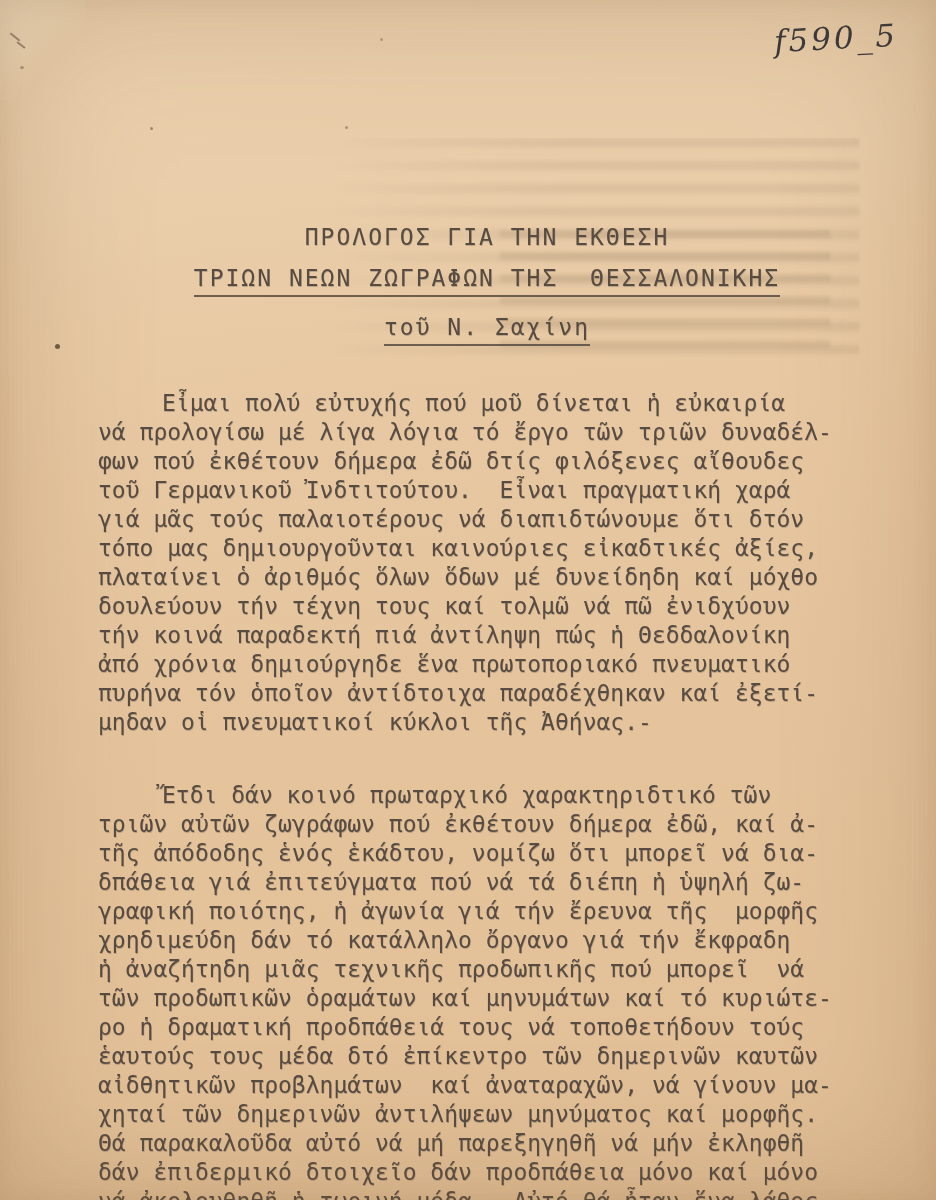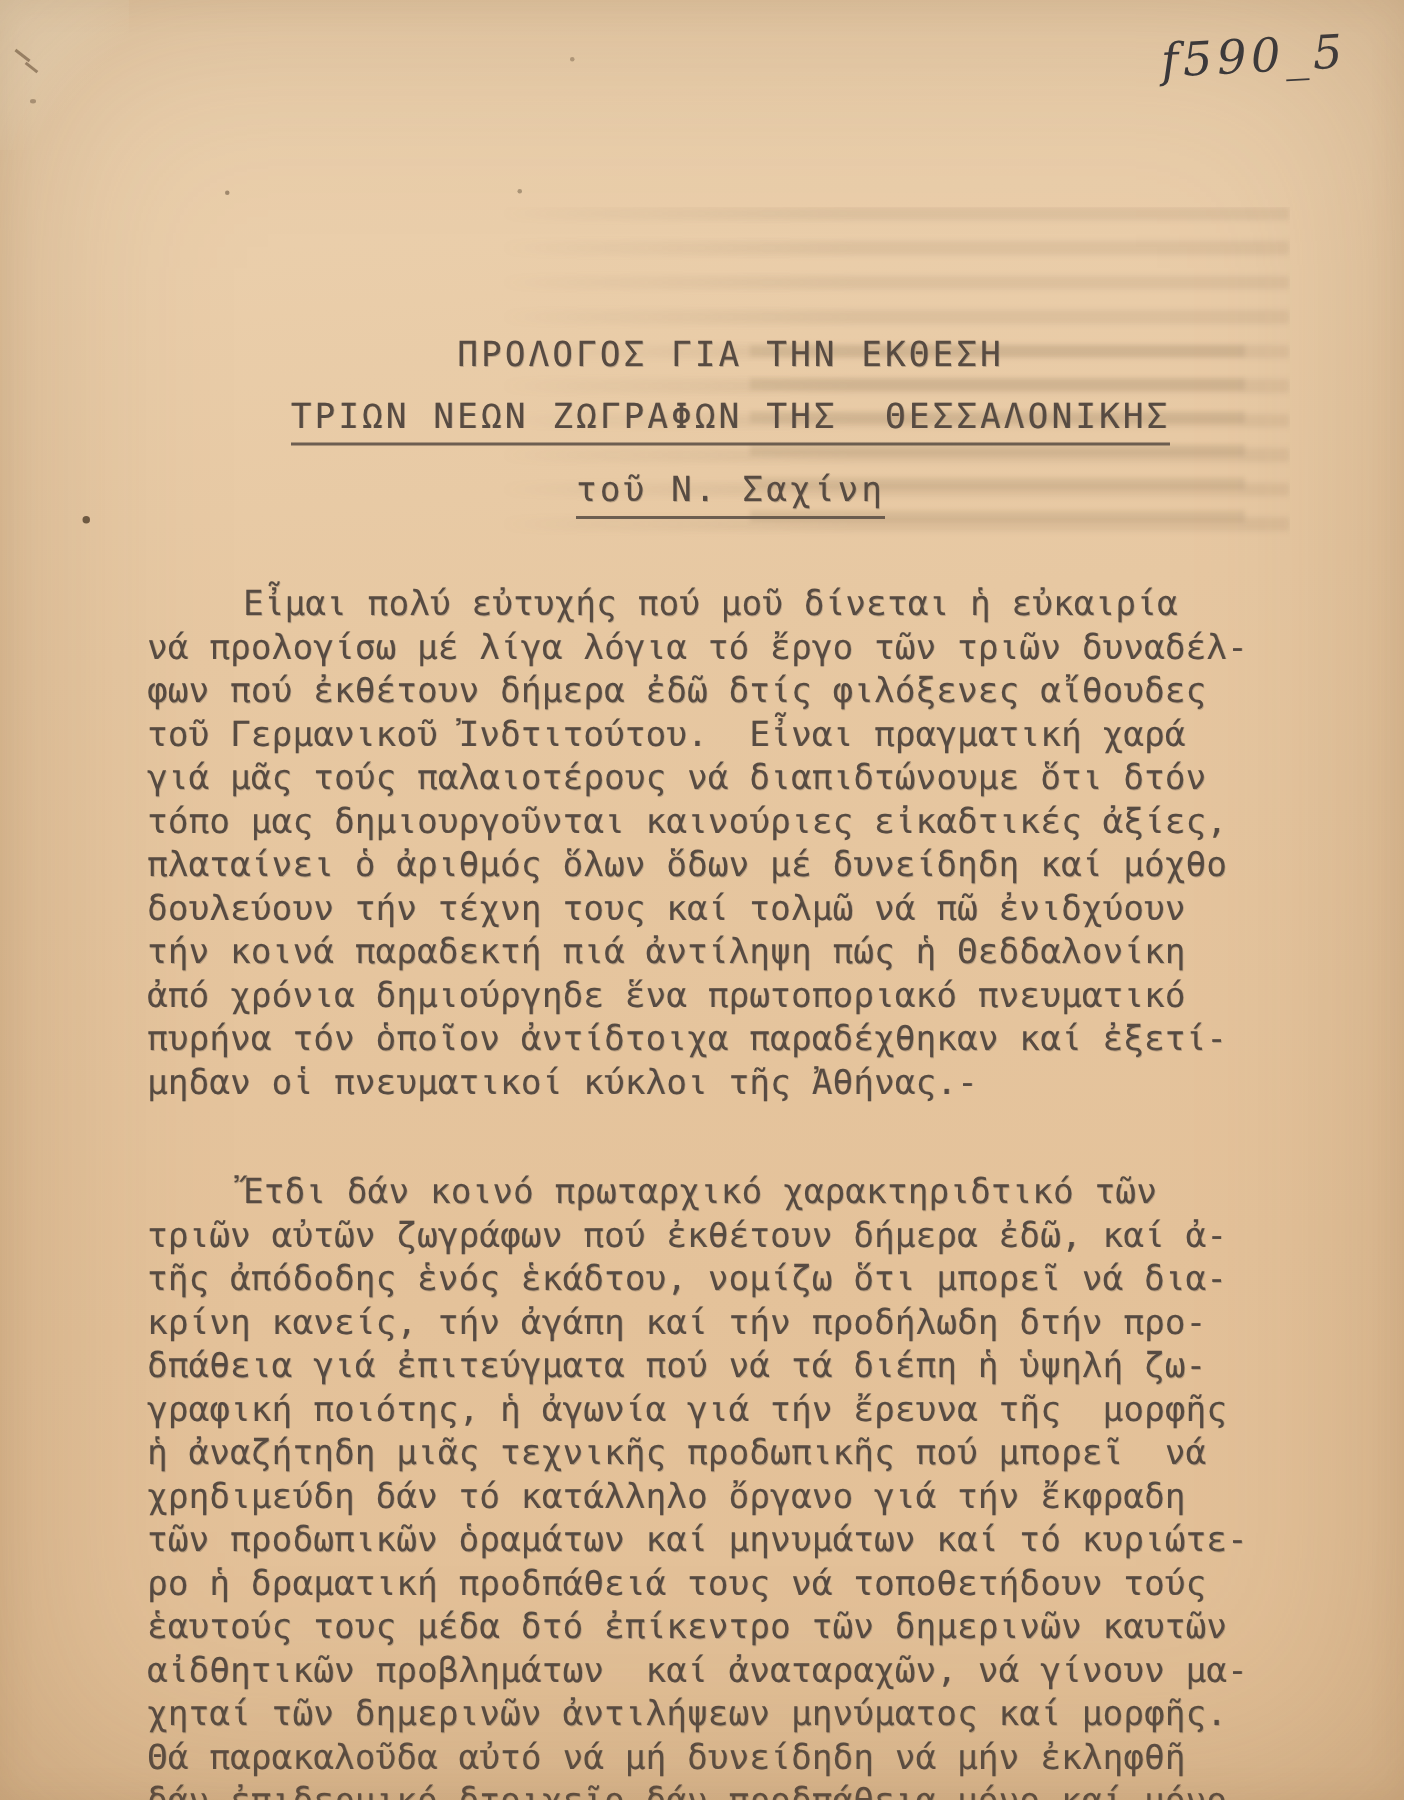--- a/index.html
+++ b/index.html
@@ -145,28 +145,27 @@
       <div class="line">τήν κοινά παραδεκτή πιά ἀντίληψη πώς ἡ Θεδδαλονίκη</div>
       <div class="line">ἀπό χρόνια δημιούργηδε ἕνα πρωτοποριακό πνευματικό</div>
       <div class="line">πυρήνα τόν ὁποῖον ἀντίδτοιχα παραδέχθηκαν καί ἐξετί-</div>
       <div class="line">μηδαν οἱ πνευματικοί κύκλοι τῆς Ἀθήνας.-</div>
     </section>
 
     <section class="para">
       <div class="line indent">Ἔτδι δάν κοινό πρωταρχικό χαρακτηριδτικό τῶν</div>
       <div class="line">τριῶν αὐτῶν ζωγράφων πού ἐκθέτουν δήμερα ἐδῶ, καί ἀ-</div>
       <div class="line">τῆς ἀπόδοδης ἑνός ἑκάδτου, νομίζω ὅτι μπορεῖ νά δια-</div>
-      <div class="line">κρίνη κανείς, τήν ἀγάπη καί τήν προδήλωδη δτήν προ-</div>
       <div class="line">δπάθεια γιά ἐπιτεύγματα πού νά τά διέπη ἡ ὑψηλή ζω-</div>
       <div class="line">γραφική ποιότης, ἡ ἀγωνία γιά τήν ἔρευνα τῆς  μορφῆς</div>
+      <div class="line">χρηδιμεύδη δάν τό κατάλληλο ὄργανο γιά τήν ἔκφραδη</div>
       <div class="line">ἡ ἀναζήτηδη μιᾶς τεχνικῆς προδωπικῆς πού μπορεῖ  νά</div>
-      <div class="line">χρηδιμεύδη δάν τό κατάλληλο ὄργανο γιά τήν ἔκφραδη</div>
       <div class="line">τῶν προδωπικῶν ὁραμάτων καί μηνυμάτων καί τό κυριώτε-</div>
       <div class="line">ρο ἡ δραματική προδπάθειά τους νά τοποθετήδουν τούς</div>
       <div class="line">ἑαυτούς τους μέδα δτό ἐπίκεντρο τῶν δημερινῶν καυτῶν</div>
       <div class="line">αἰδθητικῶν προβλημάτων  καί ἀναταραχῶν, νά γίνουν μα-</div>
       <div class="line">χηταί τῶν δημερινῶν ἀντιλήψεων μηνύματος καί μορφῆς.</div>
-      <div class="line">Θά παρακαλοῦδα αὐτό νά μή δυνείδηδη νά μήν ἐκληφθῆ</div>
+      <div class="line">Θά παρακαλοῦδα αὐτό νά μή παρεξηγηθῆ νά μήν ἐκληφθῆ</div>
       <div class="line">δάν ἐπιδερμικό δτοιχεῖο δάν προδπάθεια μόνο καί μόνο</div>
       <div class="line">νά ἀκολουθηθῆ ἡ τωρινή μόδα.  Αὐτό θά ἦταν ἕνα λάθος</div>
     </section>
   </main>
 </div>
 
 </body></html>

